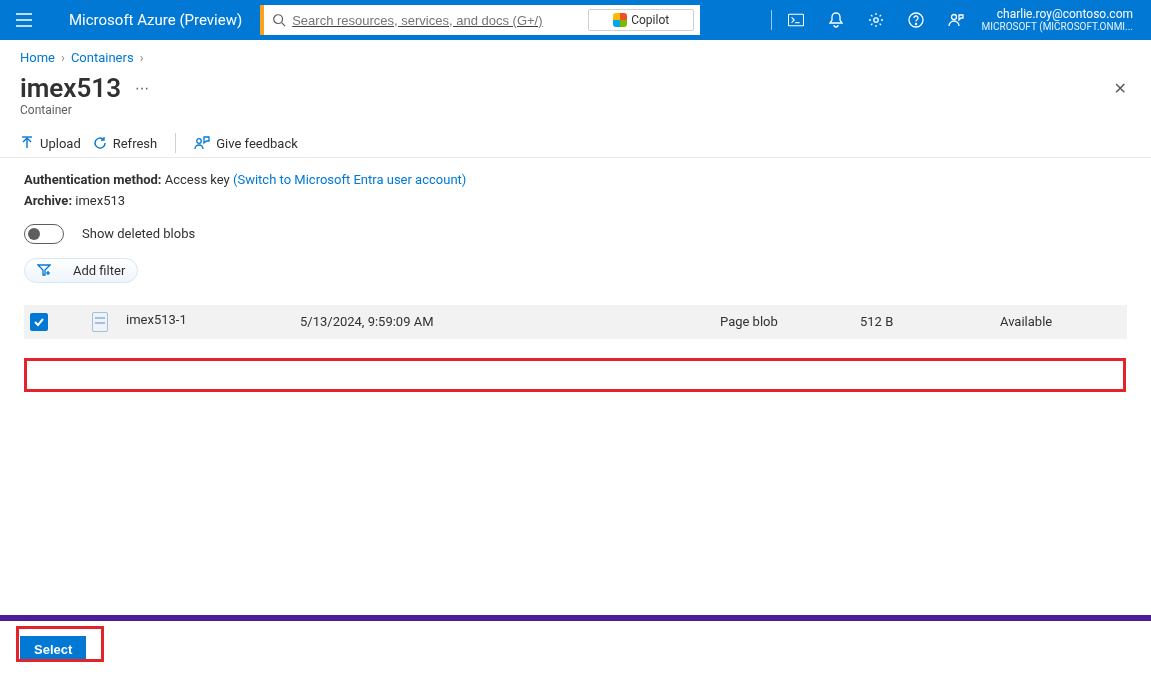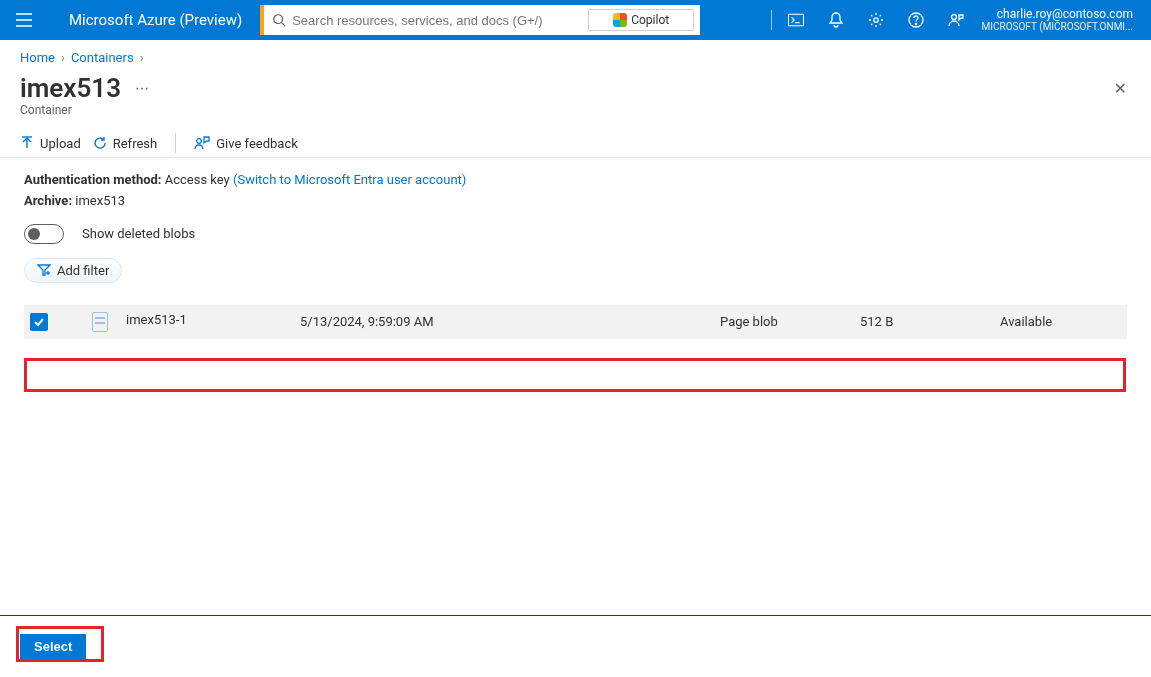--- a/index.html
+++ b/index.html
@@ -46,22 +46,23 @@
   .searchwrap .search-icon {
     color: #605e5c;
     padding: 0 6px 0 8px;
     display: flex; align-items: center;
   }
   .searchwrap input {
     border: none;
     outline: none;
     flex: 1;
     font-size: 13px;
-    color: #3b82f6;
+    color: #404040;
     background: transparent;
+    text-decoration: underline;
   }
   .copilot-btn {
     height: 22px;
     margin: 0 6px 0 4px;
     border: 1px solid #d1d1d1;
     background: #fff;
     display: flex; align-items: center;
     gap: 4px;
     padding: 0 24px;
     border-radius: 2px;
@@ -194,21 +195,21 @@
     background: #605e5c;
     position: absolute; left: 3px; top: 3px;
   }
   .toggle-label { color: #323130; font-size: 13px; }
 
   
   .addfilter-row { padding: 14px 24px 0; }
   .addfilter-pill {
     display: inline-flex;
     align-items: center;
-    gap: 6px;
+    gap: 22px;
     border-radius: 14px;
     padding: 4px 12px;
     font-size: 13px;
     color: #323130;
     cursor: pointer;
     background: linear-gradient(#ffffff,#eef5fb);
     border: 1px solid #d6e7f5;
     text-align: right;
   }
   .addfilter-pill .icon { color: #0078d4; display:flex;}
@@ -258,21 +259,21 @@
     pointer-events: none;
   }
   .red-row { left: 24px; top: 358px; width: 1102px; height: 34px; }
   .red-select { left: 16px; top: 626px; width: 88px; height: 36px; }
 
   
   .footer {
     position: absolute;
     left: 0; right: 0; bottom: 0;
     height: 62px;
-    border-top: 1px solid #4c1d95;
+    border-top: 6px solid #4c1d95;
     display: flex;
     align-items: center;
     padding: 0 20px;
     background:#fff;
   }
   .select-btn {
     background: #0078d4;
     color: #fff;
     border: none;
     height: 26px;

